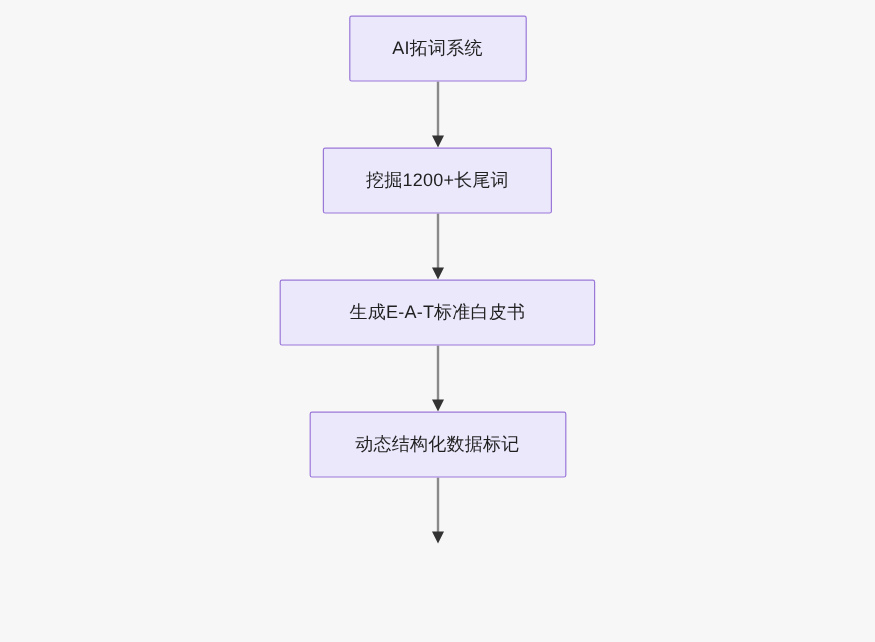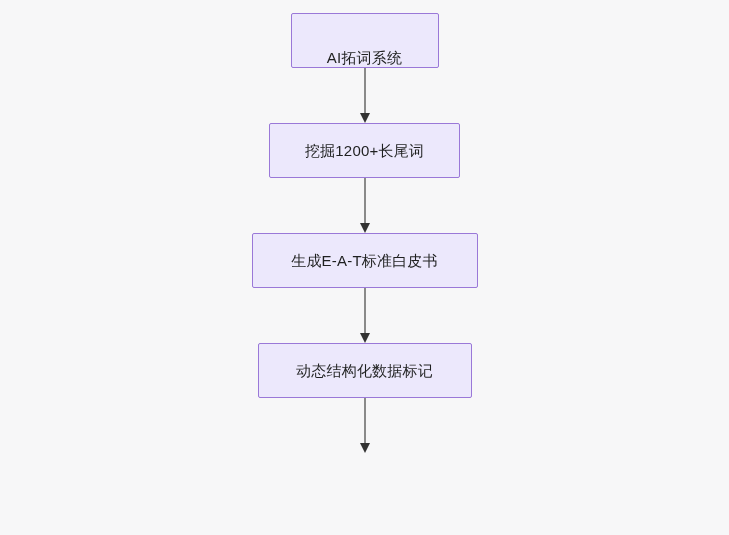--- a/index.html
+++ b/index.html
@@ -69,23 +69,23 @@
     left: 50%;
     bottom: 0;
     transform: translateX(-50%);
     width: 0;
     height: 0;
     border-left: 5.5px solid transparent;
     border-right: 5.5px solid transparent;
     border-top: 10px solid #333333;
   }
   
-  .n1 { width: 148px; margin-top: 13px; align-items: flex-end; }
+  .n1 { width: 148px; margin-top: 13px; }
   .n2 { width: 191px; }
-  .n3 { width: 226px; }
+  .n3 { width: 263px; }
   .n4 { width: 214px; }
   .n5 { width: 236px; }
 </style>
 </head>
 <body>
 
 <div id="flowchart">
   <div class="flow-column">
 
     <div class="node n1">

